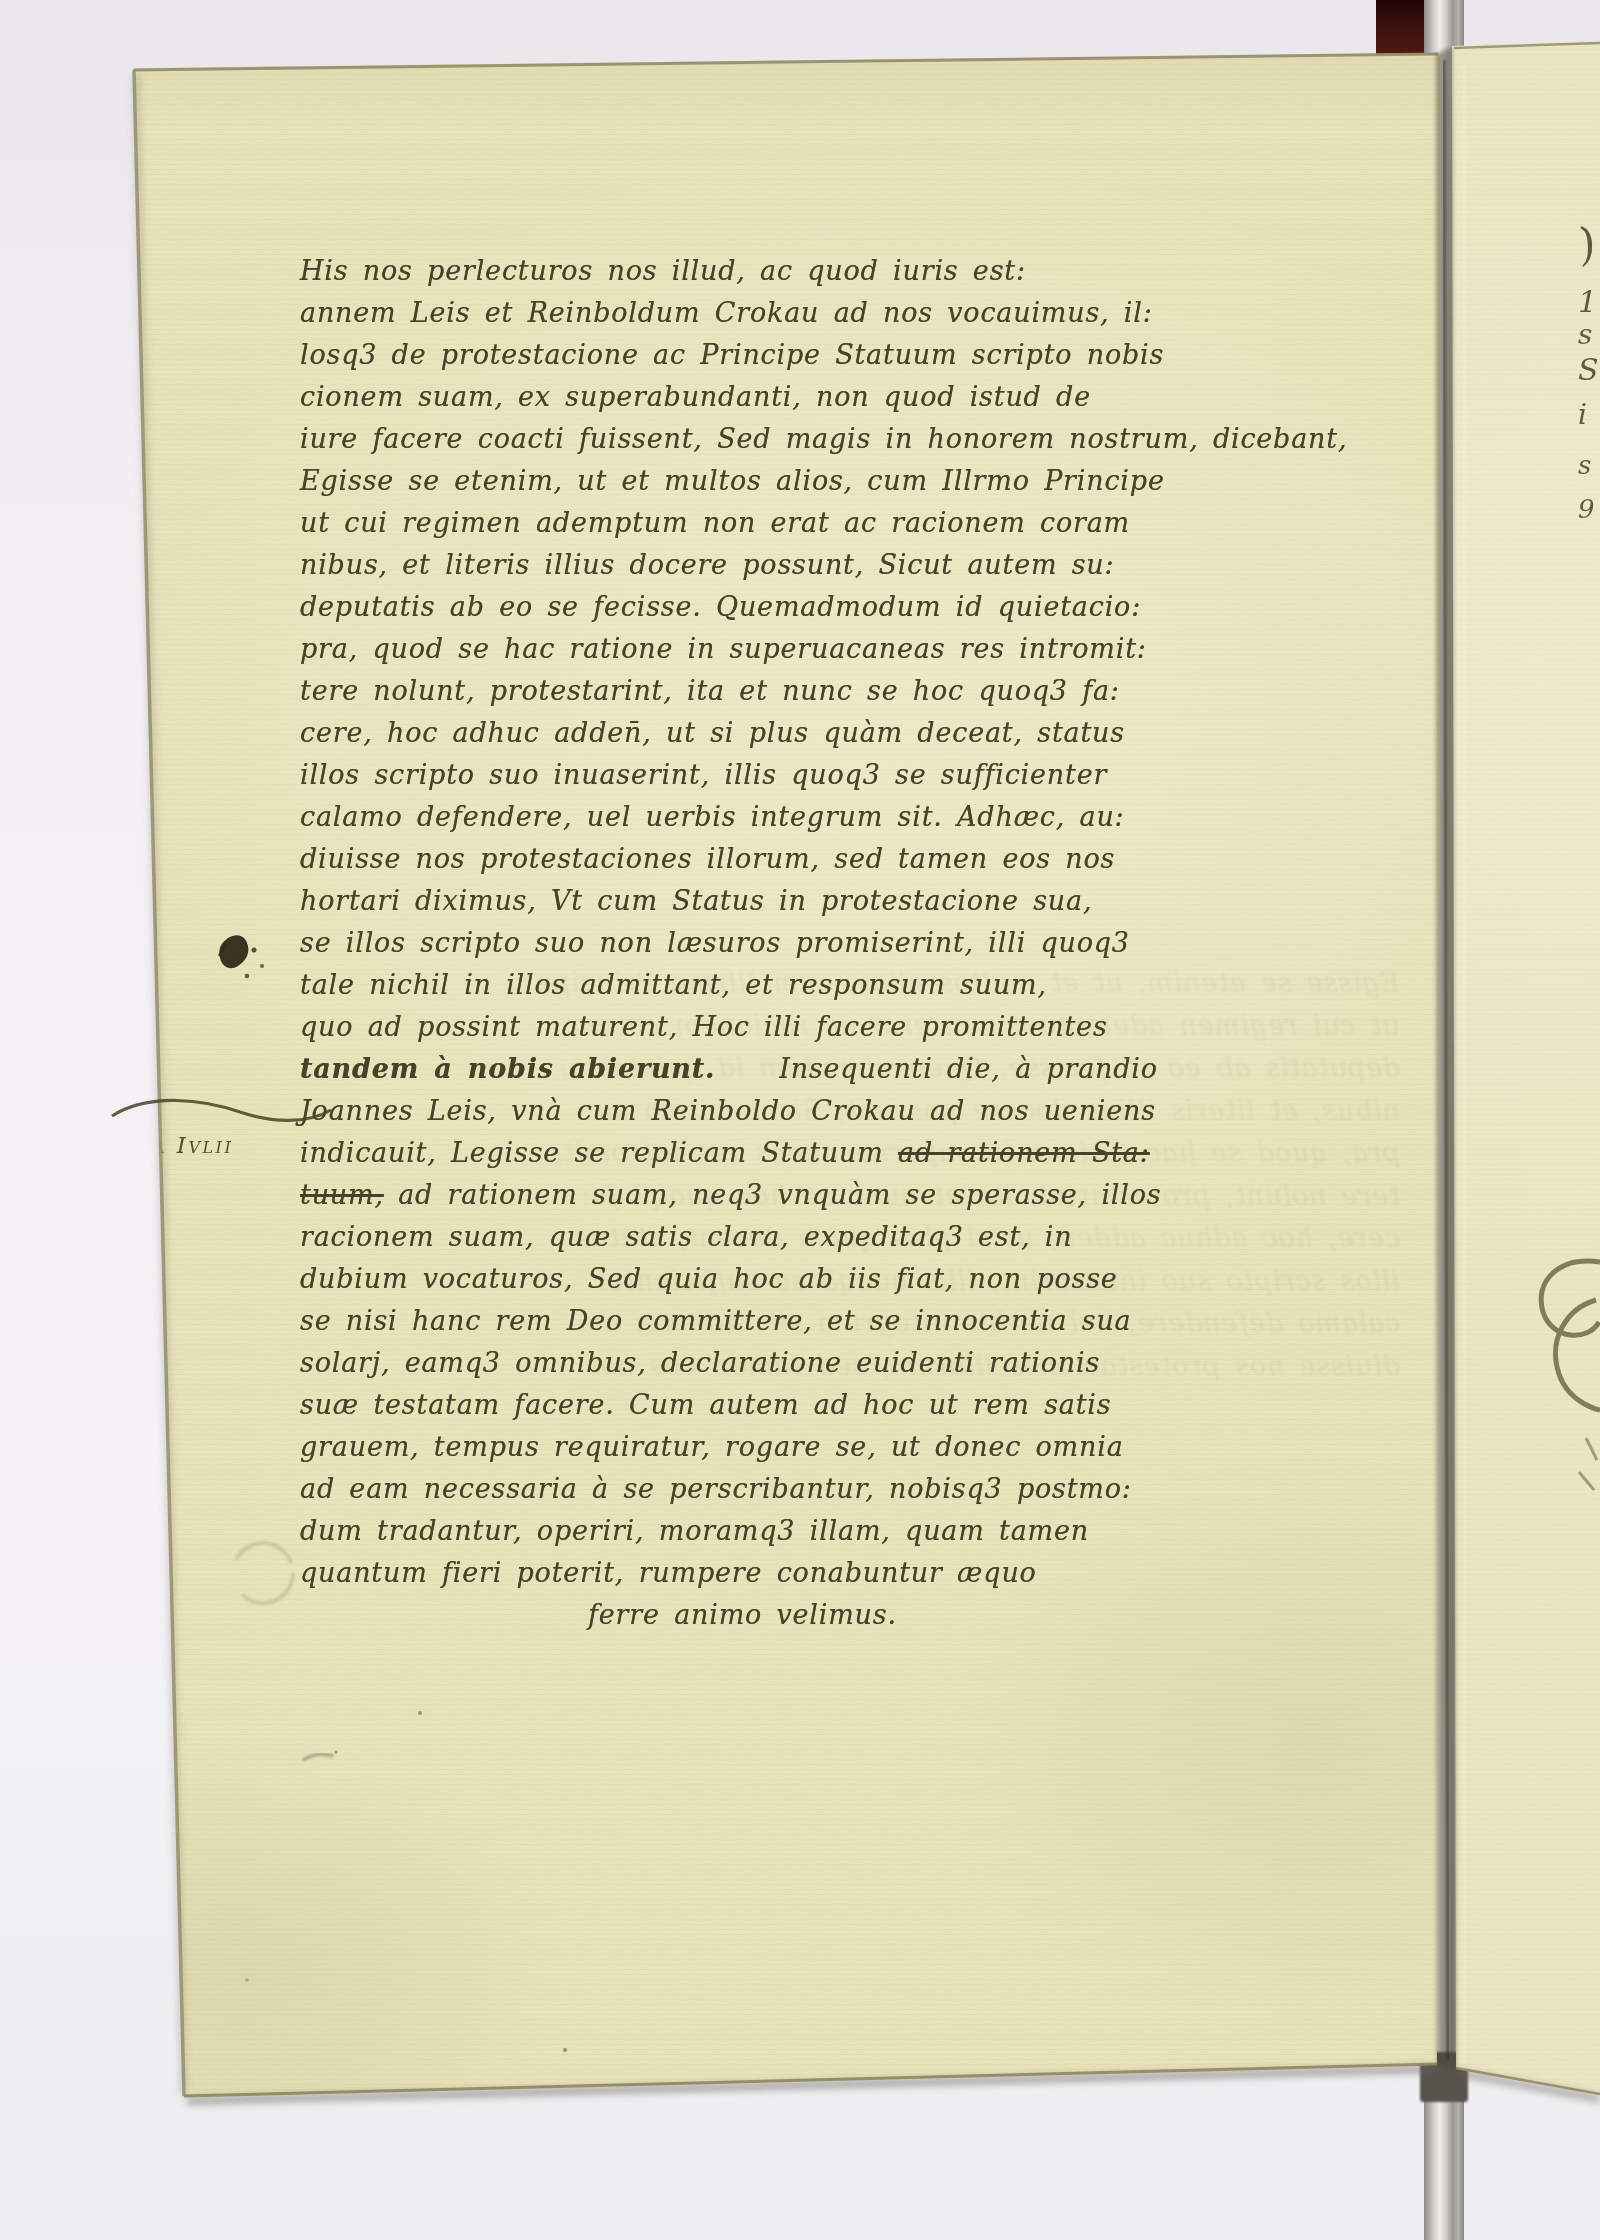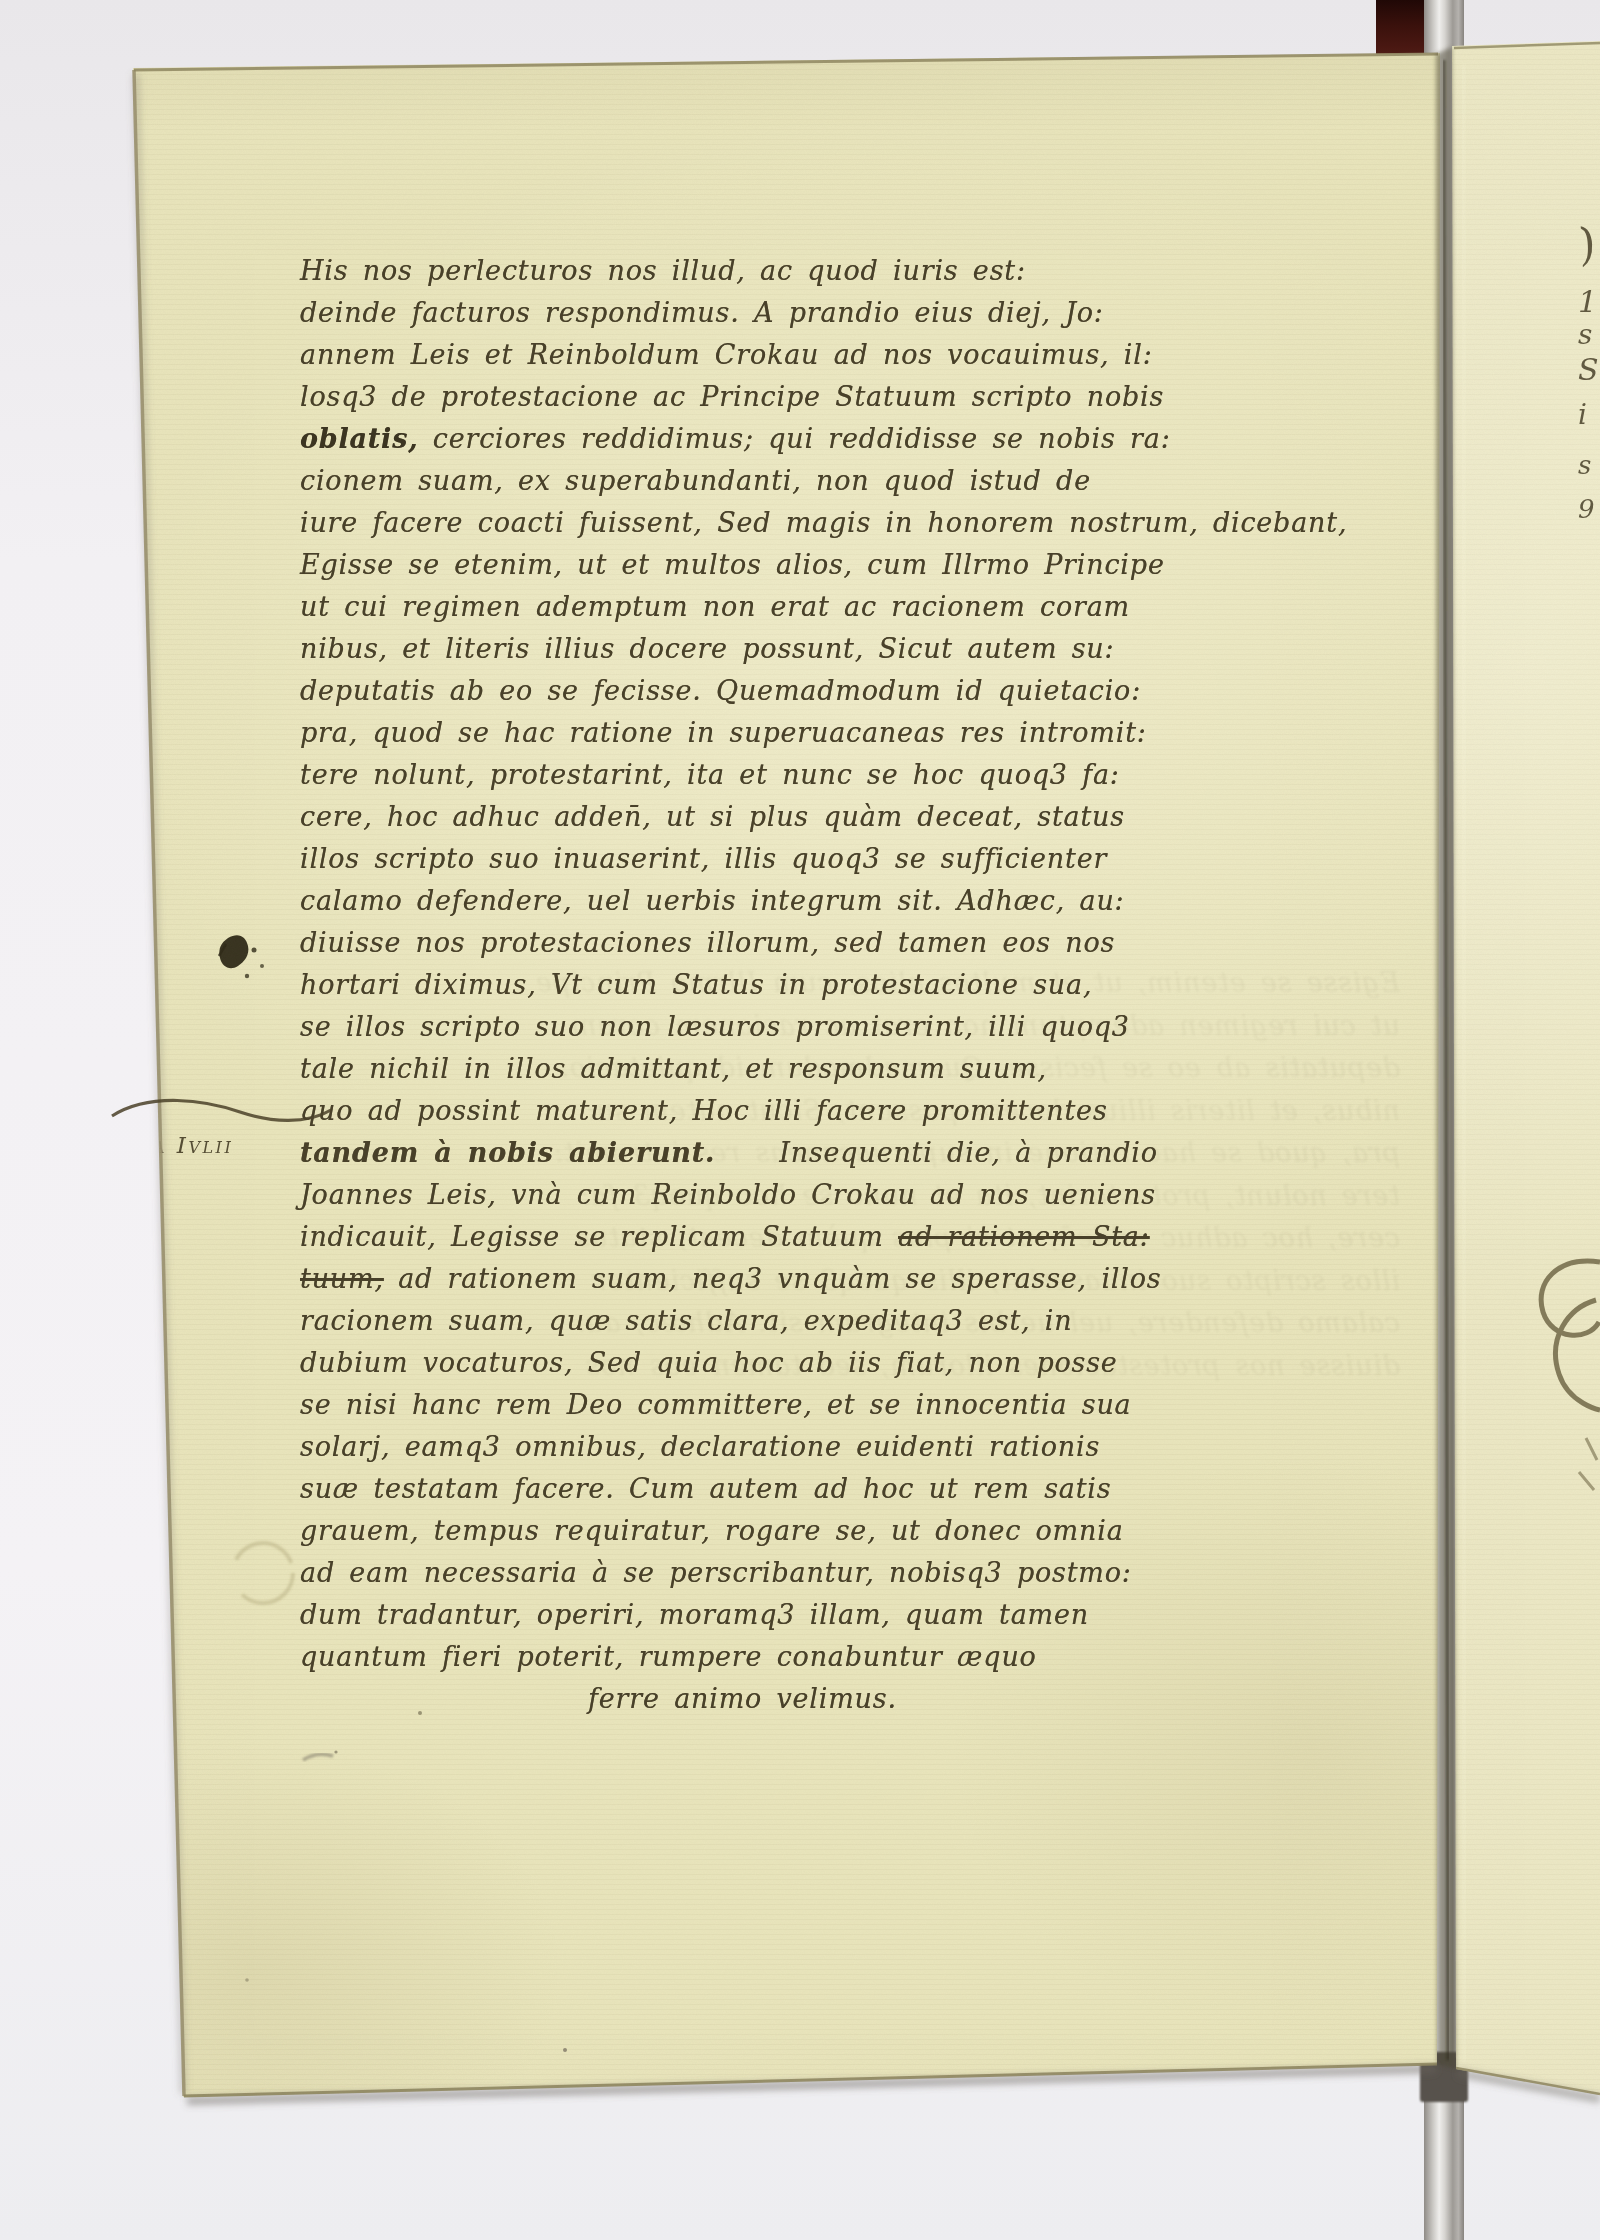--- a/index.html
+++ b/index.html
@@ -95,24 +95,22 @@
         <div class="bleed-line">nibus, et literis illius docere possunt, Sicut autem su:</div>
         <div class="bleed-line">pra, quod se hac ratione in superuacaneas res intromit:</div>
         <div class="bleed-line">tere nolunt, protestarint, ita et nunc se hoc quoq3 fa:</div>
         <div class="bleed-line">cere, hoc adhuc adden̄, ut si plus quàm deceat, status</div>
         <div class="bleed-line">illos scripto suo inuaserint, illis quoq3 se sufficienter</div>
         <div class="bleed-line">calamo defendere, uel uerbis integrum sit. Adhæc, au:</div>
         <div class="bleed-line">diuisse nos protestaciones illorum, sed tamen eos nos</div>
       </div>
     <div id="text-block">
         <div class="ms-line"><span>His nos perlecturos nos illud, ac quod iuris est:</span></div>
-        <div class="ms-line"><span>deinde facturos respondimus. A prandio eius diej, Jo:</span></div>
         <div class="ms-line"><span>annem Leis et Reinboldum Crokau ad nos vocauimus, il:</span></div>
         <div class="ms-line"><span>losq3 de protestacione ac Principe Statuum scripto nobis</span></div>
-        <div class="ms-line"><span class="bold-ink">oblatis,</span><span> cerciores reddidimus; qui reddidisse se nobis ra:</span></div>
         <div class="ms-line"><span>cionem suam, ex superabundanti, non quod istud de</span></div>
         <div class="ms-line"><span>iure facere coacti fuissent, Sed magis in honorem nostrum, dicebant,</span></div>
         <div class="ms-line"><span>Egisse se etenim, ut et multos alios, cum Illrmo Principe</span></div>
         <div class="ms-line"><span>ut cui regimen ademptum non erat ac racionem coram</span></div>
         <div class="ms-line"><span>nibus, et literis illius docere possunt, Sicut autem su:</span></div>
         <div class="ms-line"><span>deputatis ab eo se fecisse. Quemadmodum id quietacio:</span></div>
         <div class="ms-line"><span>pra, quod se hac ratione in superuacaneas res intromit:</span></div>
         <div class="ms-line"><span>tere nolunt, protestarint, ita et nunc se hoc quoq3 fa:</span></div>
         <div class="ms-line"><span>cere, hoc adhuc adden̄, ut si plus quàm deceat, status</span></div>
         <div class="ms-line"><span>illos scripto suo inuaserint, illis quoq3 se sufficienter</span></div>

